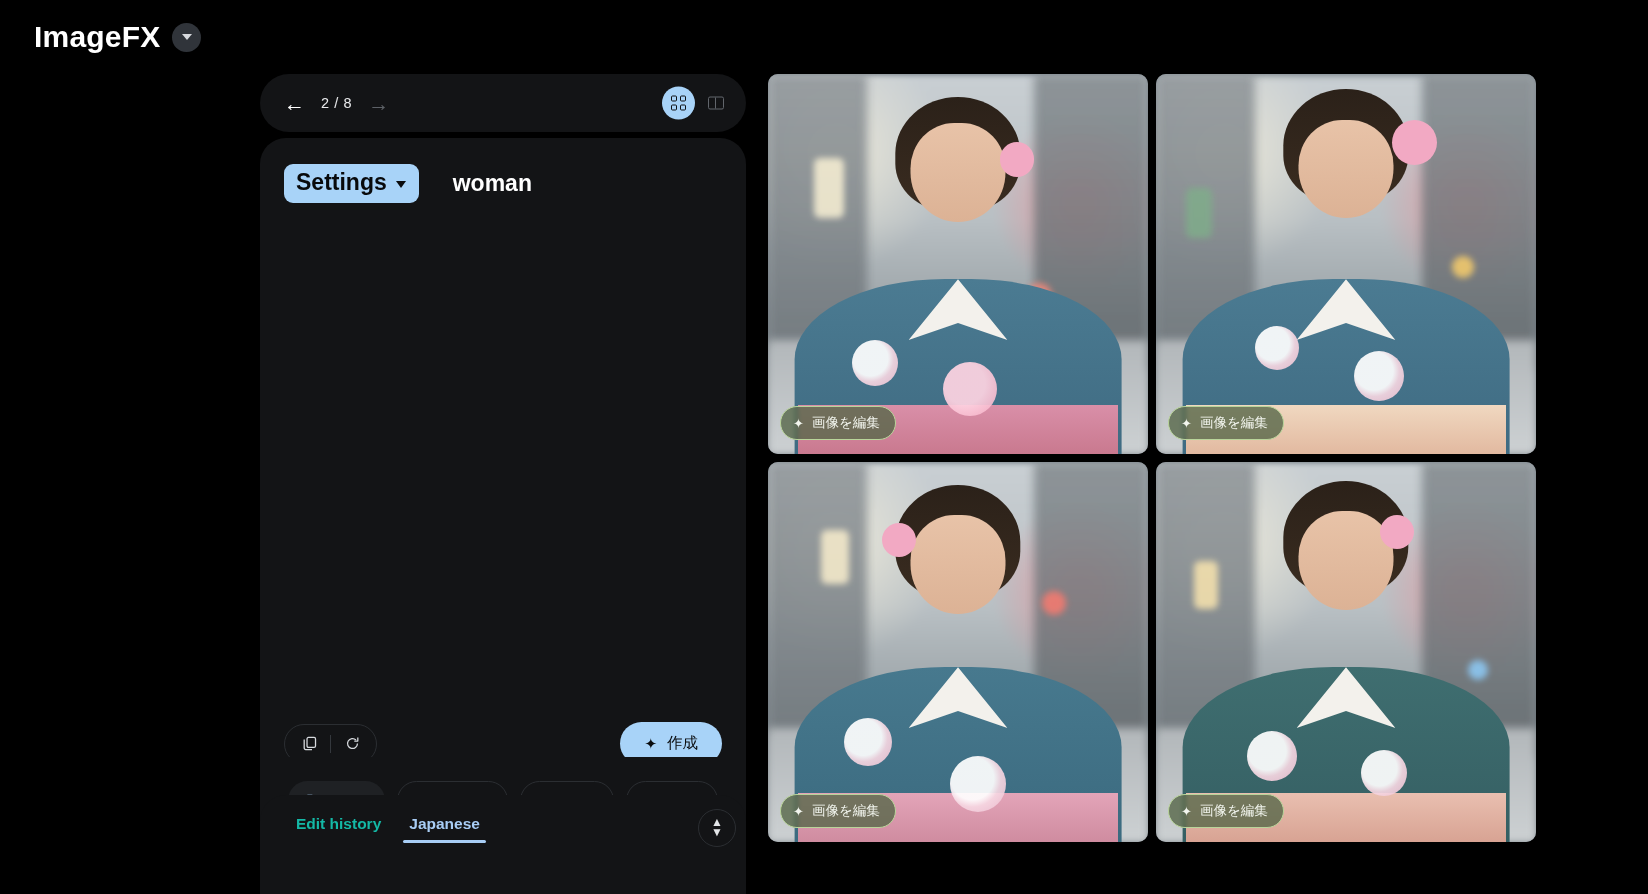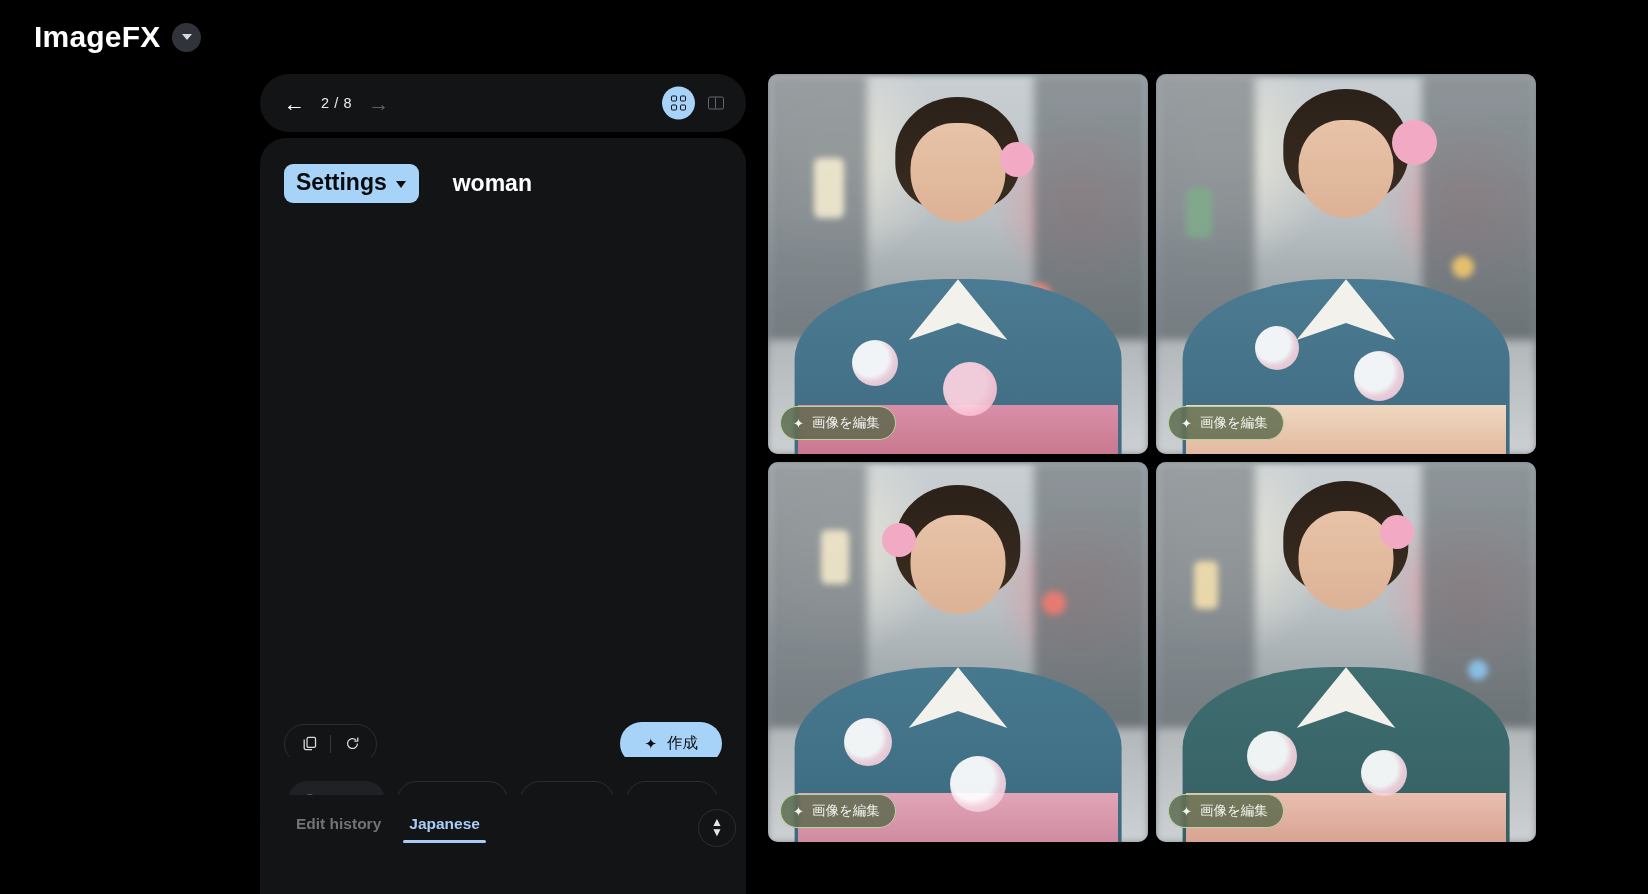--- a/index.html
+++ b/index.html
@@ -149,21 +149,21 @@
   .tabbar {
     position: absolute; left: 260px; top: 795px; width: 486px; height: 99px;
     background: #131416; border-radius: 26px 26px 0 0;
     display: flex; align-items: flex-start; padding: 14px 10px 0 22px;
   }
   .tab {
     background: none; border: none; cursor: pointer;
     font-size: 15.5px; padding: 6px 14px 10px 14px;
     position: relative; font-family: "Liberation Sans", sans-serif;
   }
-  .tab.inactive { color: #737373; font-weight: bold; text-align: right; }
+  .tab.inactive { color: #14b8a6; font-weight: bold; text-align: right; }
   .tab.active { color: #a8cdf5; font-weight: bold; }
   .tab.active:after {
     content: ""; position: absolute; left: 8px; right: 8px; bottom: 0;
     height: 3px; background: #a8cdf5; border-radius: 2px;
   }
   .expand-btn {
     margin-left: auto; width: 38px; height: 38px; border-radius: 50%;
     border: 1px solid #2b2e32; background: transparent; cursor: pointer;
     display: flex; align-items: center; justify-content: center;
     color: #e3e5e8; font-size: 12px; line-height: 0.8; flex-direction: column;

